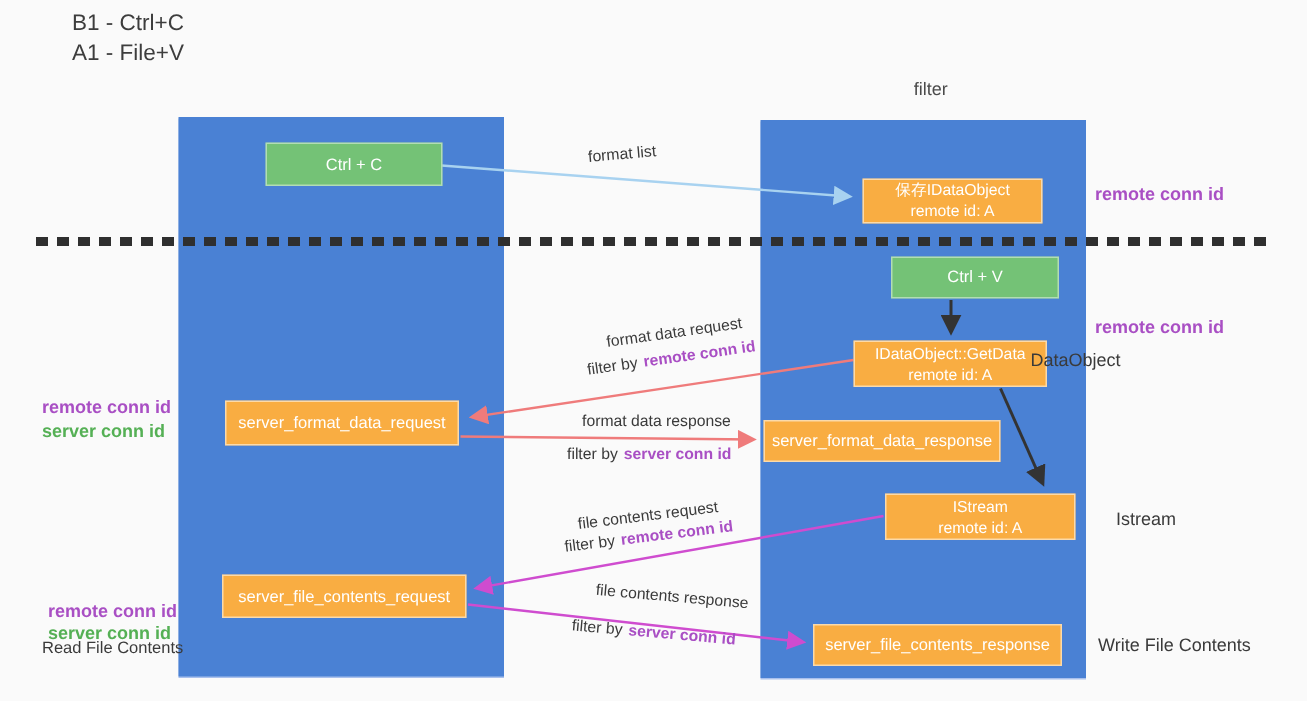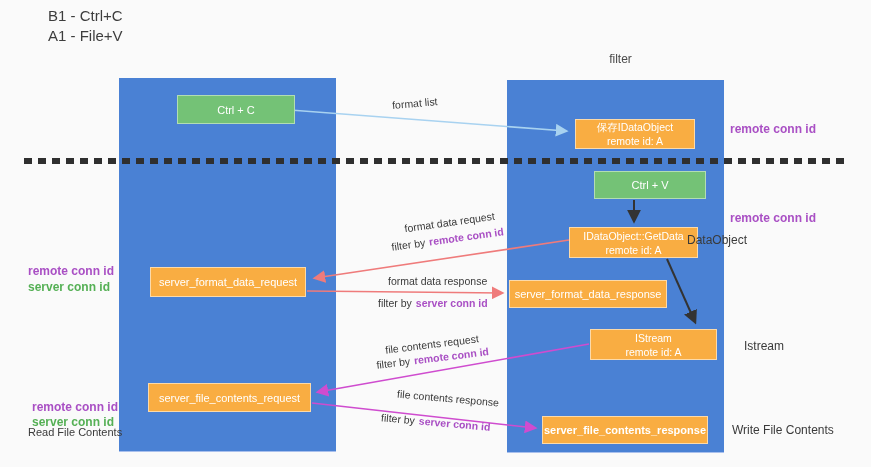--- a/index.html
+++ b/index.html
@@ -42,21 +42,21 @@
   .node.orange{background:var(--box_orange);border:1px solid rgba(255,255,255,.55);}
   .node.green{background:var(--box_green);border:1px solid rgba(255,255,255,.45);margin-left:20px;}
   #node-ctrl-c{left:157px;top:95px;width:118px;height:29px;}
   #node-save{left:575px;top:119px;width:120px;height:30px;font-size:10.5px;}
   #node-ctrl-v{left:574px;top:171px;width:112px;height:28px;}
   #node-getdata{left:569px;top:227px;width:129px;height:31px;font-size:10.5px;}
   #node-format-req{left:150px;top:267px;width:156px;height:30px;}
   #node-format-resp{left:509px;top:280px;width:158px;height:28px;}
   #node-istream{left:590px;top:329px;width:127px;height:31px;font-size:10.5px;}
   #node-file-req{left:148px;top:383px;width:163px;height:29px;}
-  #node-file-resp{left:542px;top:416px;width:166px;height:28px;font-weight:bold;}
+  #node-file-resp{left:542px;top:416px;width:166px;height:28px;}
 
   .flabel{position:absolute;z-index:5;font-size:10.5px;color:#3a3a3a;white-space:nowrap;}
   .flabel .colored{margin-left:4px;font-weight:700;color:var(--accent_purple);}
   #lbl-format-list{left:392px;top:97px;transform:rotate(-5deg);}
   #lbl-fdr1{left:404px;top:216px;transform:rotate(-8deg);}
   #lbl-fdr2{left:391px;top:233px;transform:rotate(-8deg);}
   #lbl-fdresp1{left:388px;top:275px;}
   #lbl-fdresp2{left:378px;top:297px;}
   #lbl-fcr1{left:385px;top:338px;transform:rotate(-7deg);}
   #lbl-fcr2{left:376px;top:352px;transform:rotate(-7deg);}

